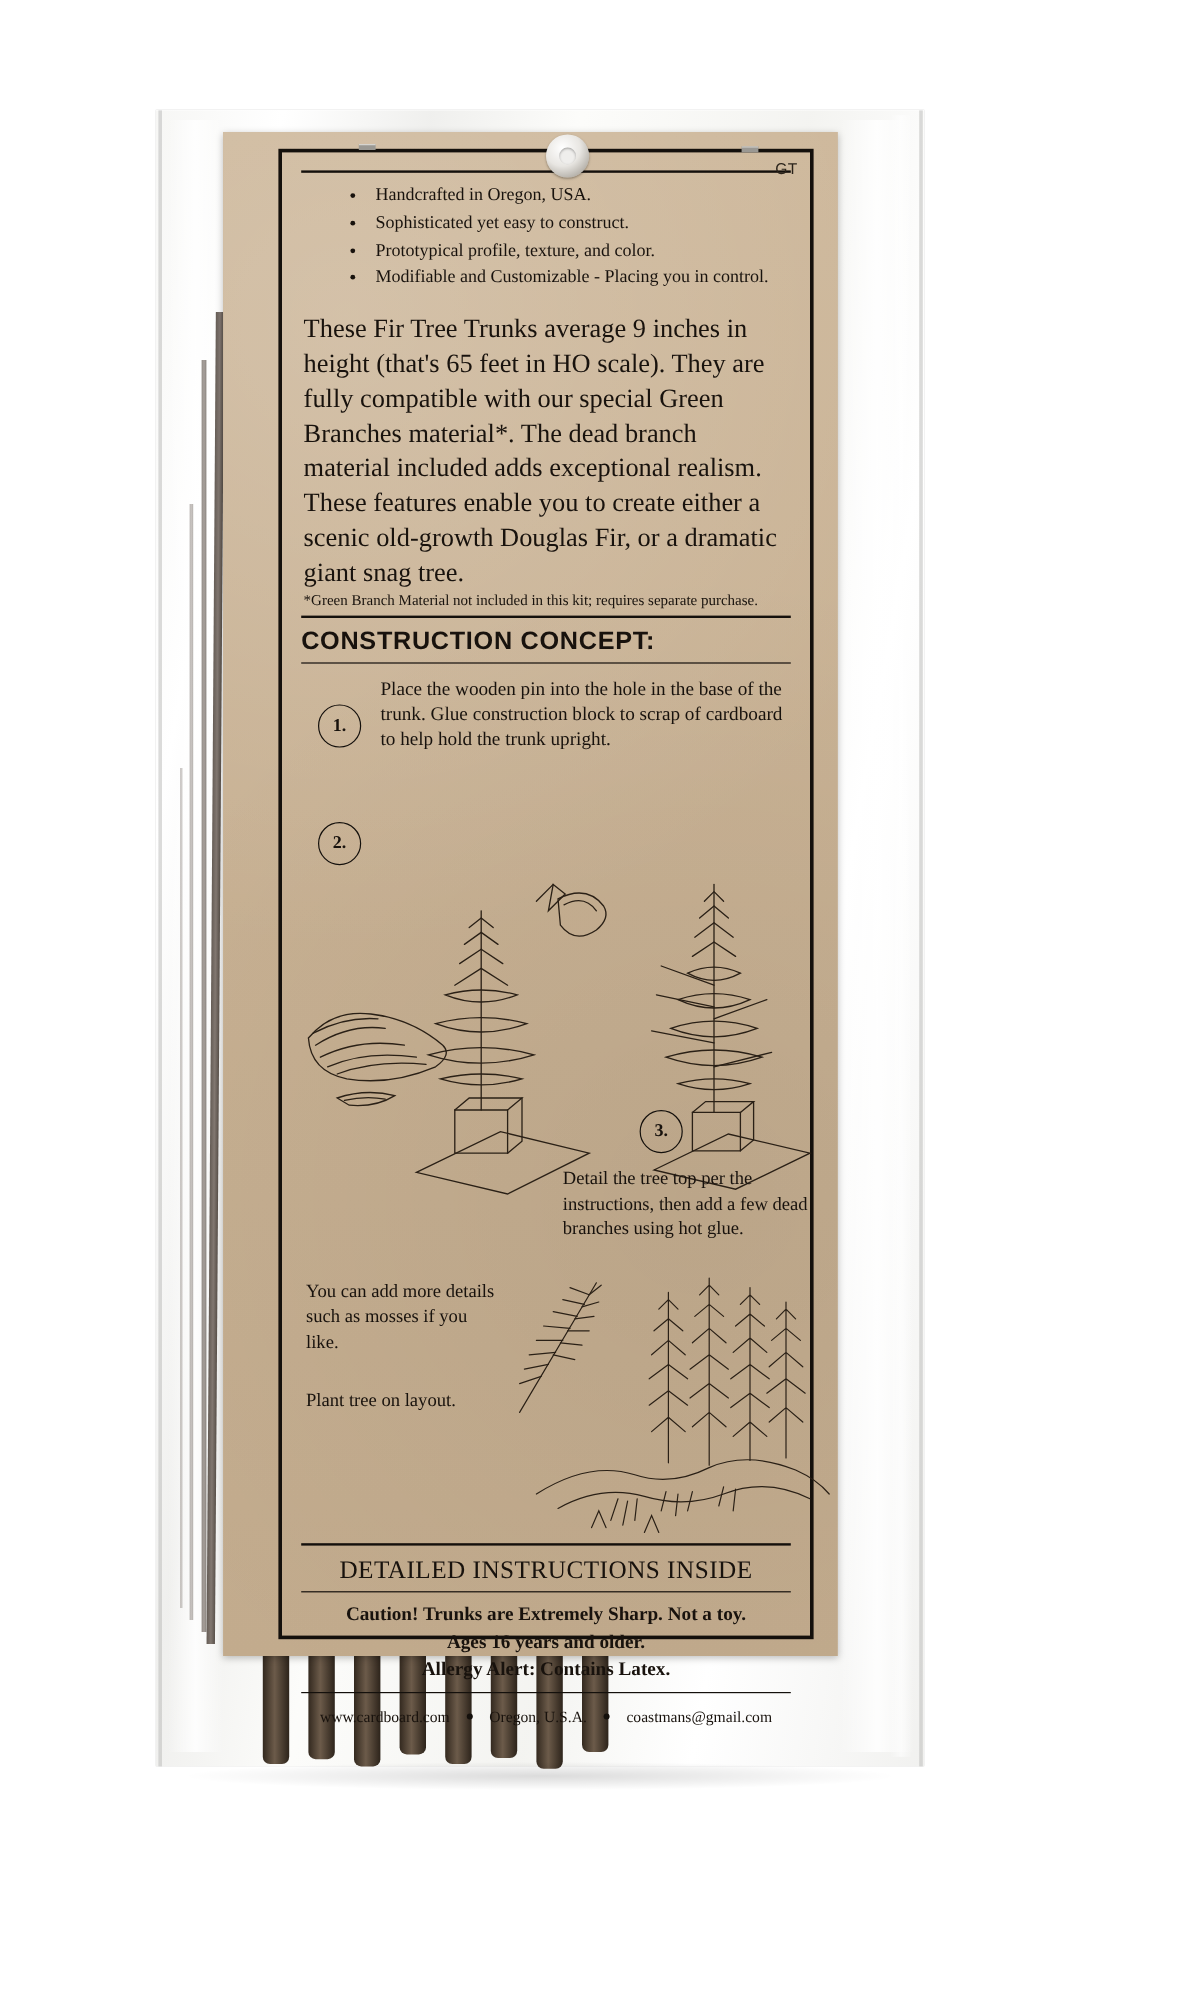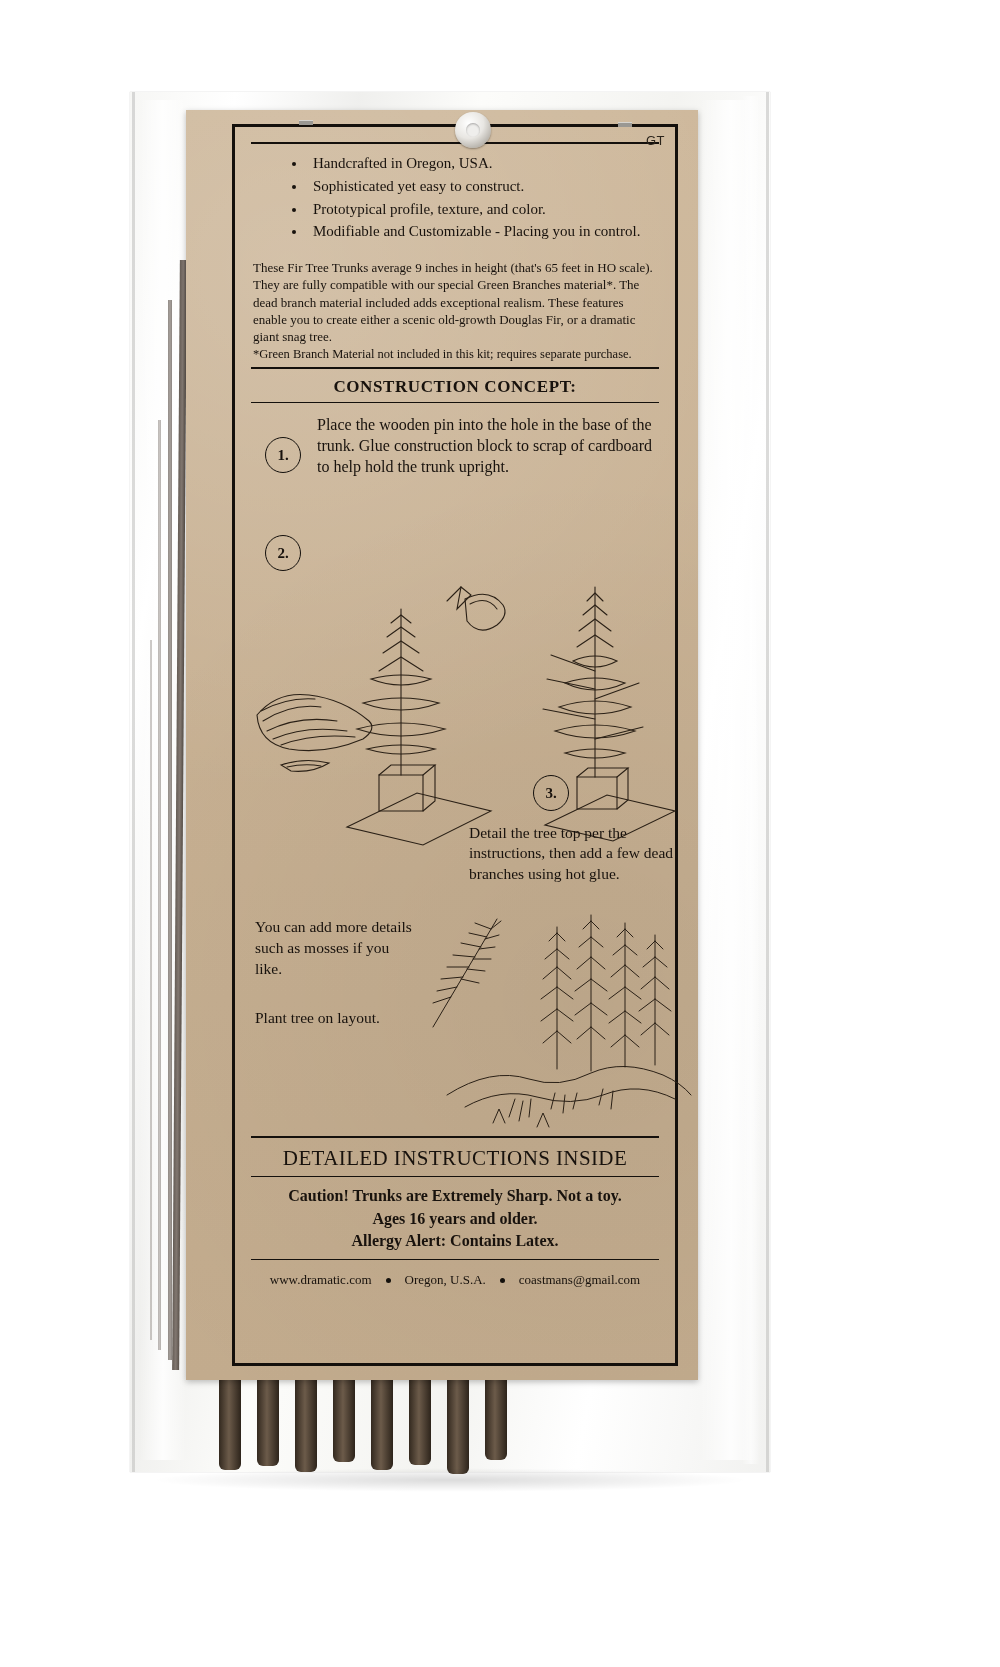--- a/index.html
+++ b/index.html
@@ -156,36 +156,36 @@
   ul.bullets {
     margin: 4px 0 6px 0;
     padding-left: 56px;
     font-size: 15px;
     line-height: 1.52;
   }
   ul.bullets li { padding-left: 6px; }
 
   p.body {
     margin: 16px 2px 2px 2px;
-    font-size: 13px;
+    font-size: 22px;
     line-height: 1.32;
     text-align: left;
   }
   .footnote {
     margin: 2px 2px 4px 2px;
     font-size: 12.5px;
     line-height: 1.2;
   }
 
   h2.section {
     margin: 4px 0 0 0;
-    text-align: center;
-    font-family: Liberation Serif, serif;
+    text-align: left;
+    font-family: Liberation Sans, sans-serif;
     font-weight: bold;
-    font-size: 17px;
+    font-size: 21px;
     letter-spacing: 0.6px;
   }
 
   .step {
     position: relative;
     margin: 12px 0 0 0;
     min-height: 74px;
   }
   .step .num {
     position: absolute;
@@ -453,21 +453,21 @@
       <div class="rule thin"></div>
 
       <div class="caution">
         <div>Caution! Trunks are Extremely Sharp.  Not a toy.</div>
         <div>Ages 16 years and older.</div>
         <div>Allergy Alert: Contains Latex.</div>
       </div>
 
       <div class="rule thin"></div>
       <div class="footer">
-        <span>www.dramatic.com</span>
+        <span>www.cardboard.com</span>
         <span class="dot"></span>
         <span>Oregon, U.S.A.</span>
         <span class="dot"></span>
         <span>coastmans@gmail.com</span>
       </div>
 
     </div>
   </div>
 </div>
 

